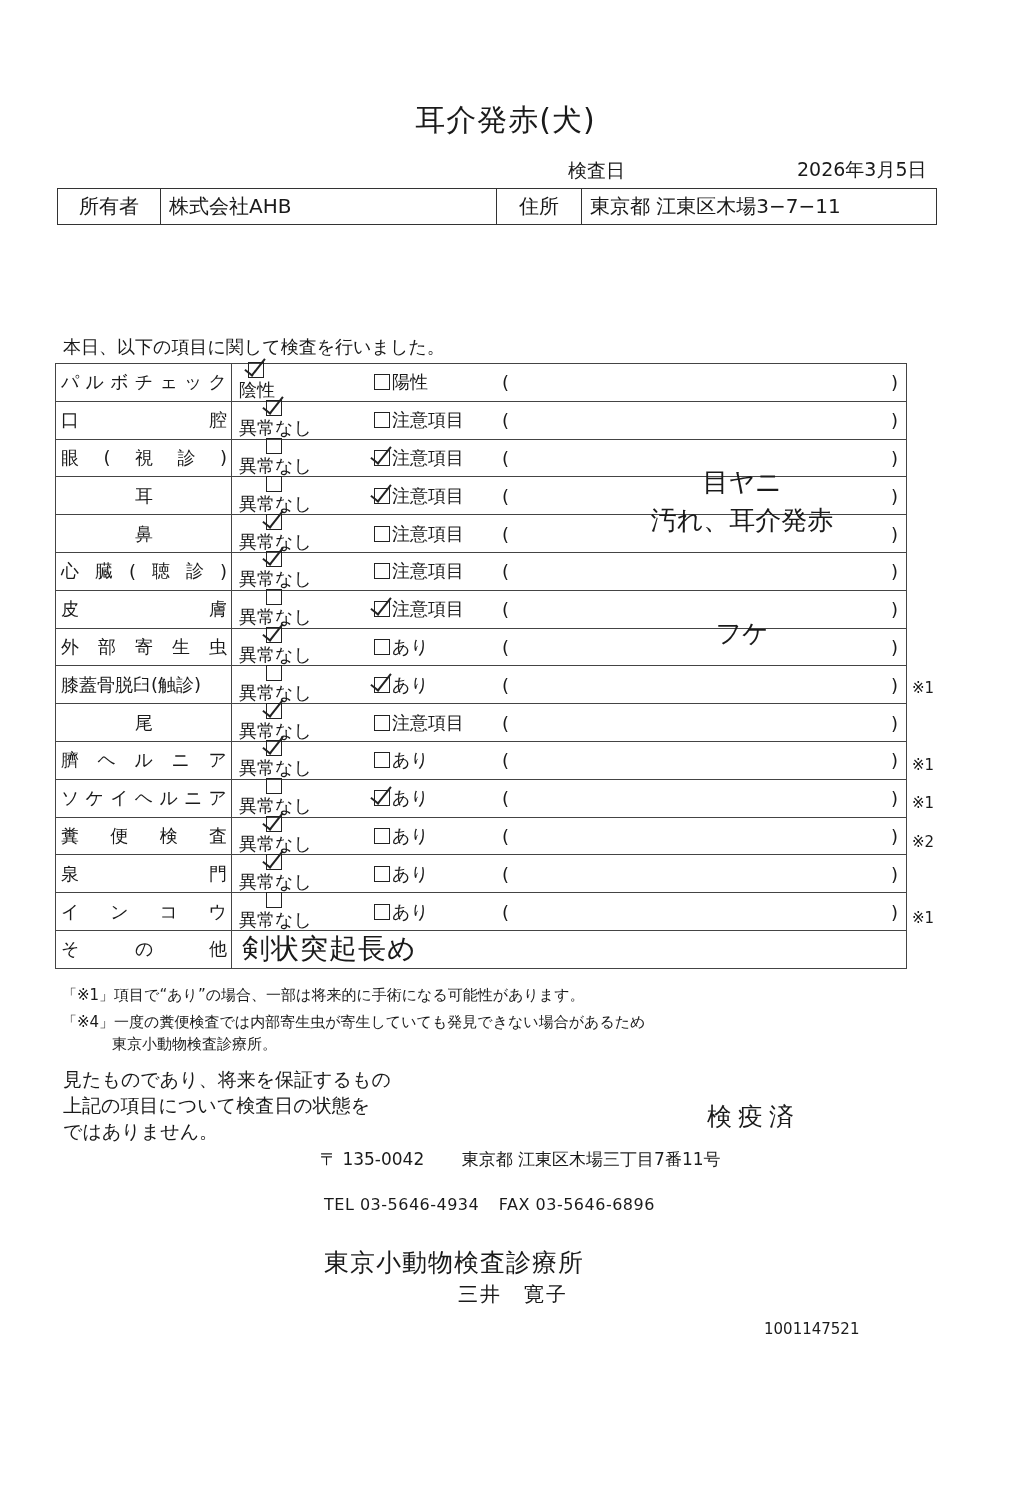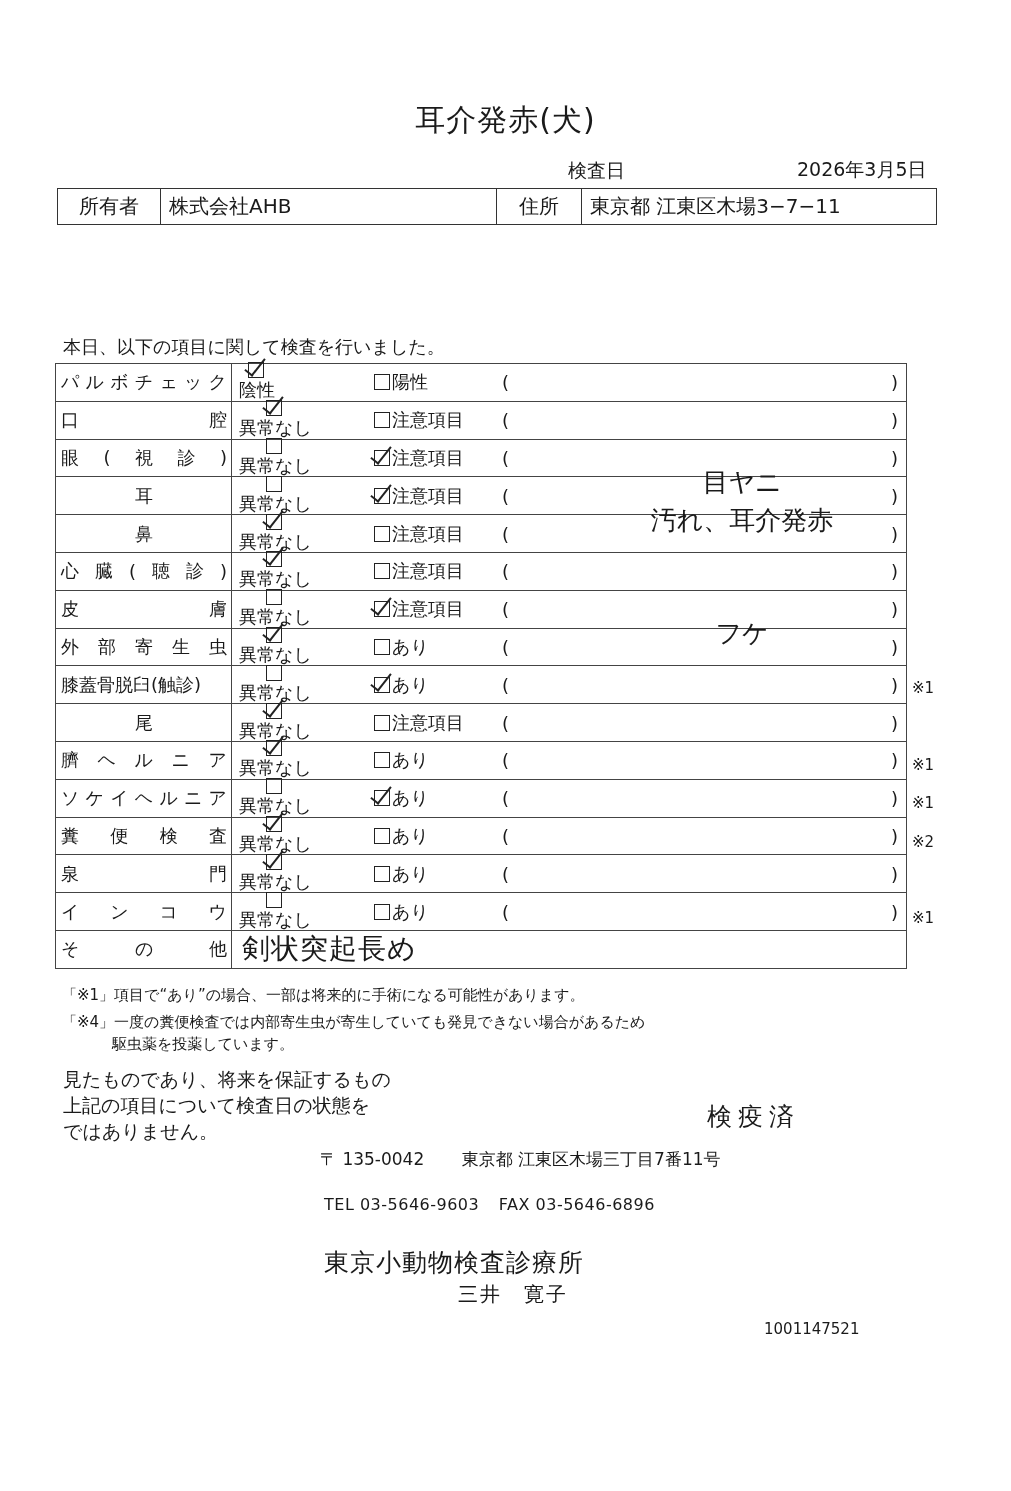--- a/index.html
+++ b/index.html
@@ -430,33 +430,33 @@
 <div id="markers">
     <div class="marker" style="top: 679.4px;">※1</div>
     <div class="marker" style="top: 756px;">※1</div>
     <div class="marker" style="top: 794.3px;">※1</div>
     <div class="marker" style="top: 832.6px;">※2</div>
     <div class="marker" style="top: 909.2px;">※1</div>
   </div>
 
 <div class="abs fn" style="top:986px">「※1」項目で“あり”の場合、一部は将来的に手術になる可能性があります。</div>
 <div class="abs fn" style="top:1013px">「※4」一度の糞便検査では内部寄生虫が寄生していても発見できない場合があるため</div>
-<div class="abs fn" style="top:1035px;left:112px">駆虫薬を投薬しています。</div>
+<div class="abs fn" style="top:1035px;left:112px">東京小動物検査診療所。</div>
 
 <div class="abs disclaimer">
   <div>見たものであり、将来を保証するもの</div>
   <div>上記の項目について検査日の状態を</div>
   <div>ではありません。</div>
 </div>
 
 <div class="abs stamp">検疫済</div>
 
 <div class="abs addr">
   <span>〒 135-0042</span>
   <span style="margin-left:32px">東京都 江東区木場三丁目7番11号</span>
 </div>
 <div class="abs tel">
-  <span>TEL 03-5646-9603</span>
+  <span>TEL 03-5646-4934</span>
   <span style="margin-left:14px">FAX 03-5646-6896</span>
 </div>
 <div class="abs clinic">東京小動物検査診療所</div>
 <div class="abs vet">三井　寛子</div>
 <div class="abs serial">1001147521</div>
 
 </body></html>

